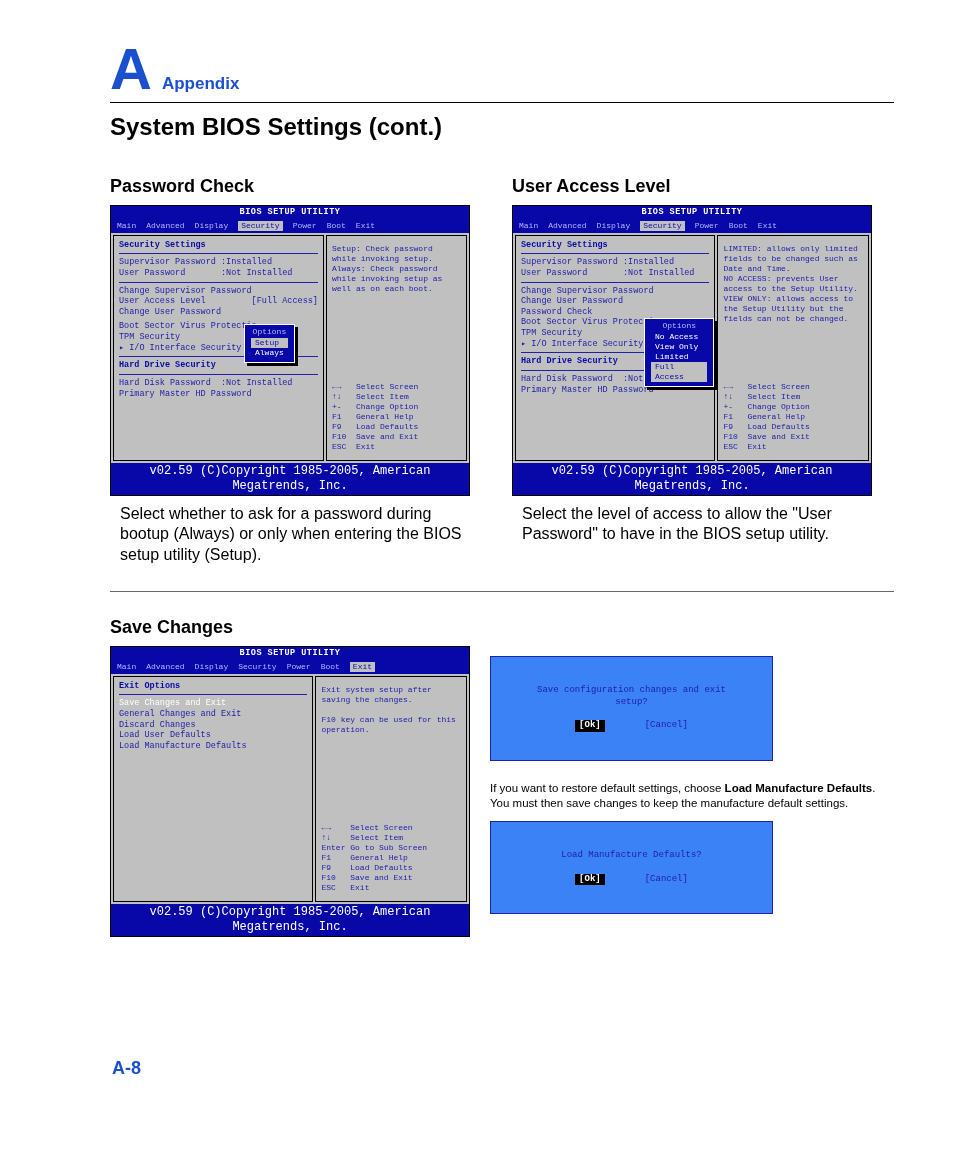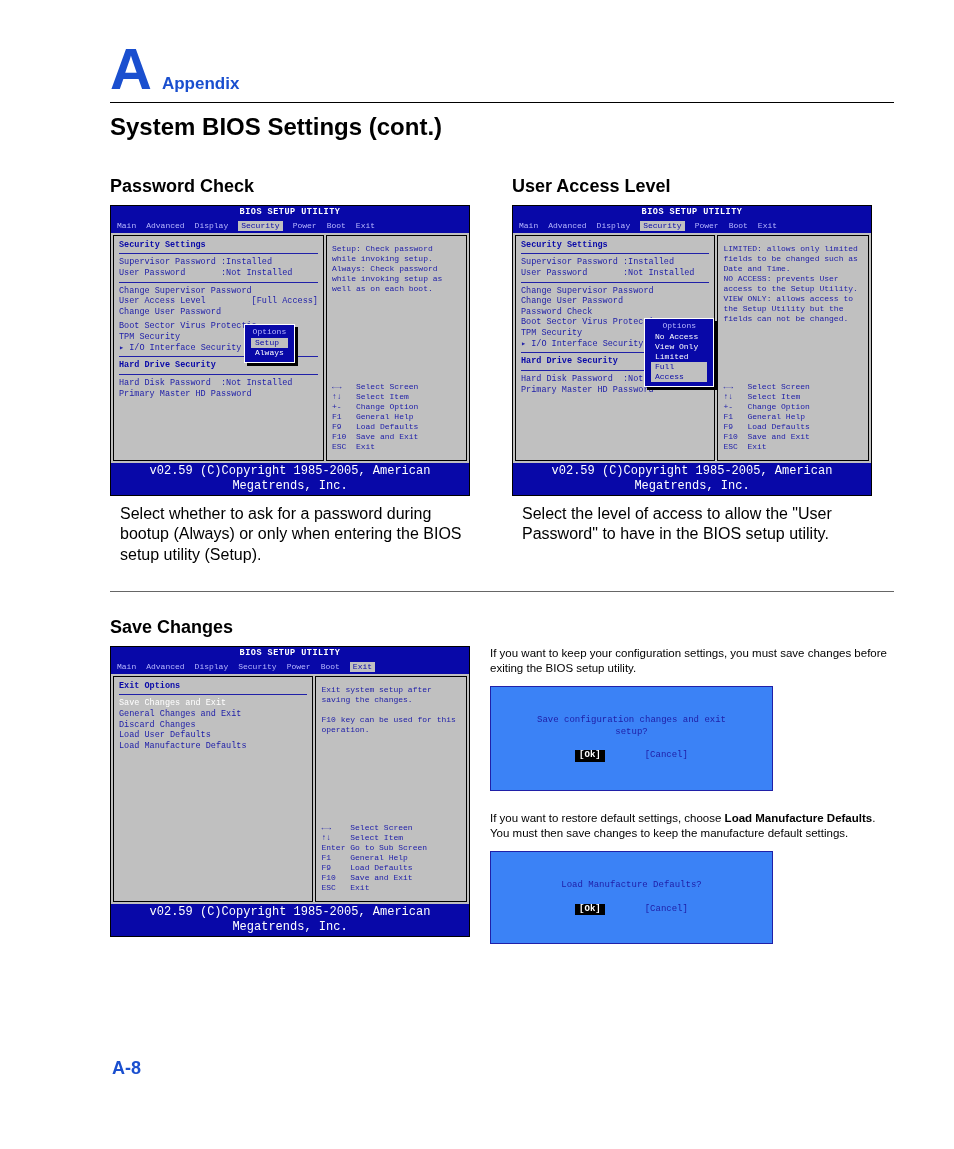--- a/index.html
+++ b/index.html
@@ -276,21 +276,20 @@
 F9    Load Defaults
 F10   Save and Exit
 ESC   Exit</div>
         </div>
       </div>
       <div class="bios-footer">v02.59 (C)Copyright 1985-2005, American Megatrends, Inc.</div>
     </div>
   </div>
 
   <div class="right-notes">
-    <p>If you want to keep your configuration settings, you must save changes before exiting the BIOS setup utility.</p>
     <div class="dlg">
       <div>Save configuration changes and exit setup?</div>
       <div class="btns">
         <span class="btn-ok">[Ok]</span>
         <span>[Cancel]</span>
       </div>
     </div>
     <p>
       <span>If you want to restore default settings, choose </span><b>Load Manufacture Defaults</b><span>. You must then save changes to keep the manufacture default settings.</span>
     </p>

